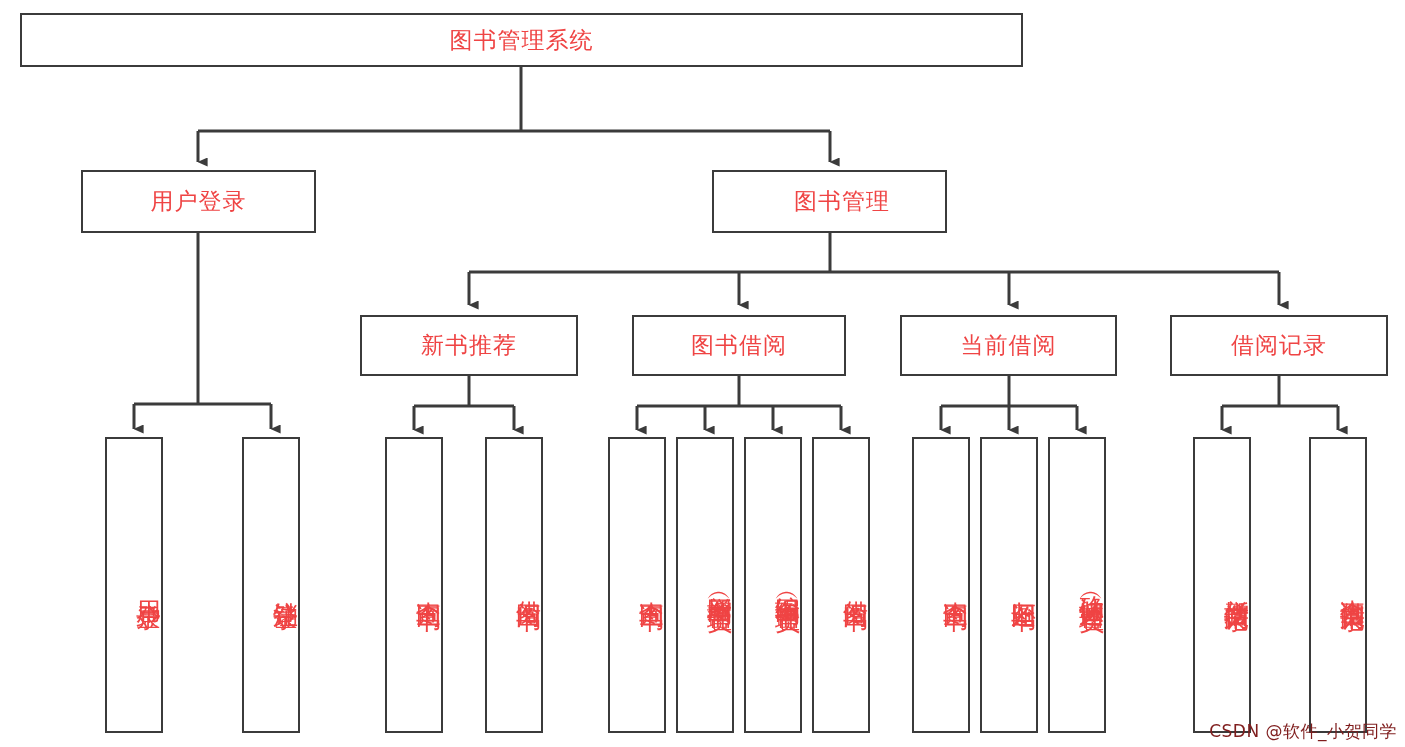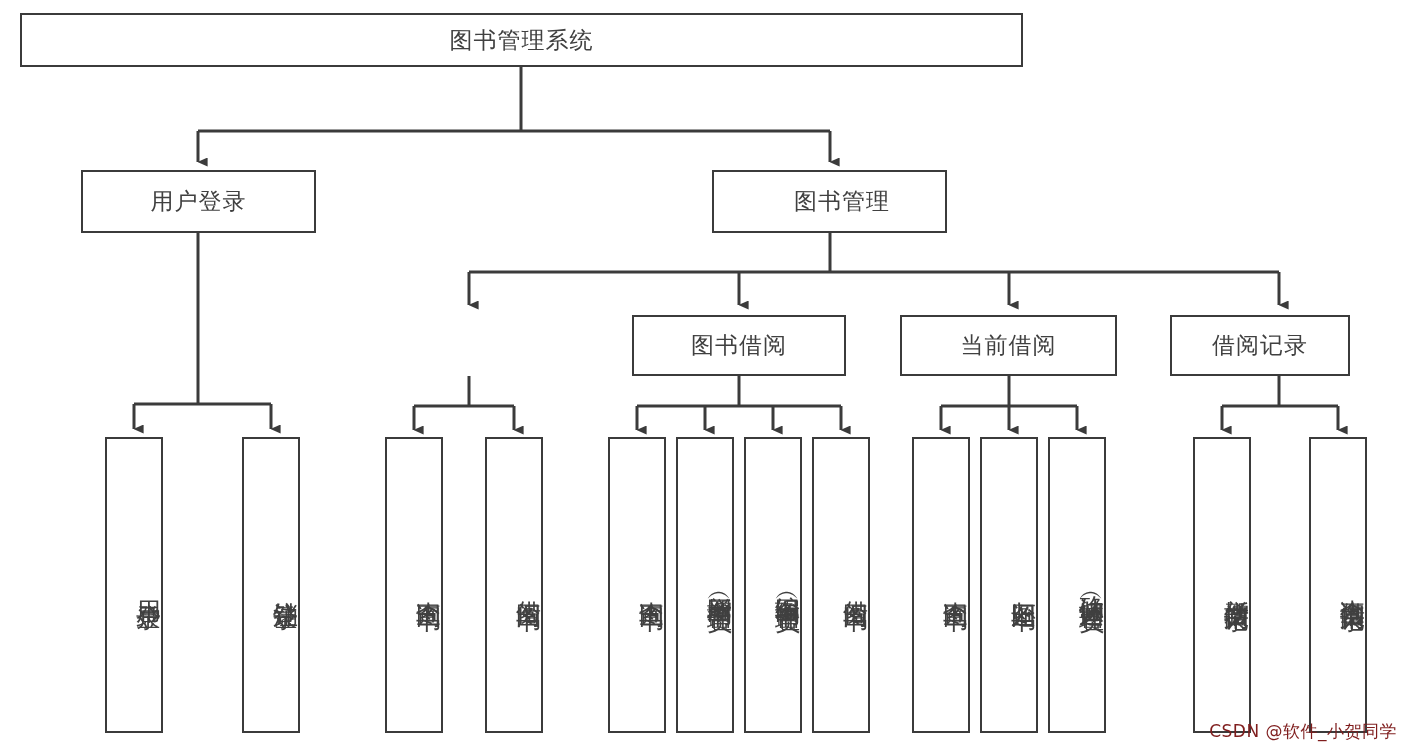--- a/index.html
+++ b/index.html
@@ -26,21 +26,21 @@
     pointer-events: none;
   }
   .node {
     position: absolute;
     box-sizing: border-box;
     background: #ffffff;
     border: 2px solid #3b3b3b;
     display: flex;
     align-items: center;
     justify-content: center;
-    color: #404040;
+    color: #ef4444;
   }
   .node.horiz {
     font-size: 23px;
     letter-spacing: 1px;
   }
   .node.vert {
     writing-mode: vertical-rl;
     text-orientation: upright;
     font-size: 25px;
     letter-spacing: 2px;
@@ -124,27 +124,30 @@
     <span>图书管理系统</span>
   </div>
 
   <div class="node horiz" style="left:81px; top:170px; width:235px; height:63px;">
     <span>用户登录</span>
   </div>
   <div class="node horiz" style="left:712px; top:170px; width:235px; height:63px;padding-left:25px;">
     <span>图书管理</span>
   </div>
 
+  <div class="node horiz" style="left:360px; top:315px; width:218px; height:61px;">
+    <span>新书推荐</span>
+  </div>
   <div class="node horiz" style="left:632px; top:315px; width:214px; height:61px;">
     <span>图书借阅</span>
   </div>
   <div class="node horiz" style="left:900px; top:315px; width:217px; height:61px;">
     <span>当前借阅</span>
   </div>
-  <div class="node horiz" style="left:1170px; top:315px; width:180px; height:61px;">
+  <div class="node horiz" style="left:1170px; top:315px; width:218px; height:61px;">
     <span>借阅记录</span>
   </div>
 
   <div class="node vert" style="left:105px; top:437px; width:58px; height:296px;">
     <span>用户登录</span>
   </div>
   <div class="node vert" style="left:242px; top:437px; width:58px; height:296px;">
     <span>注销登录</span>
   </div>
 

